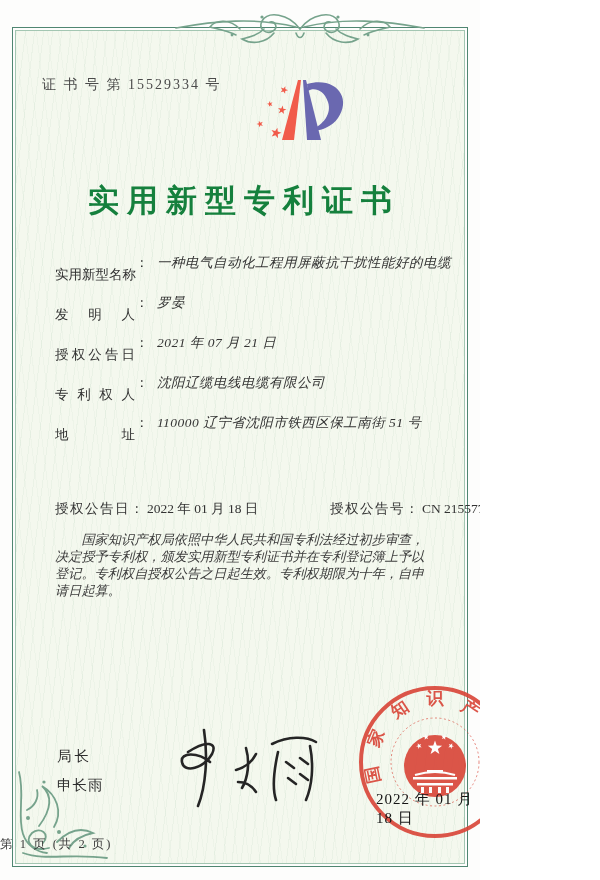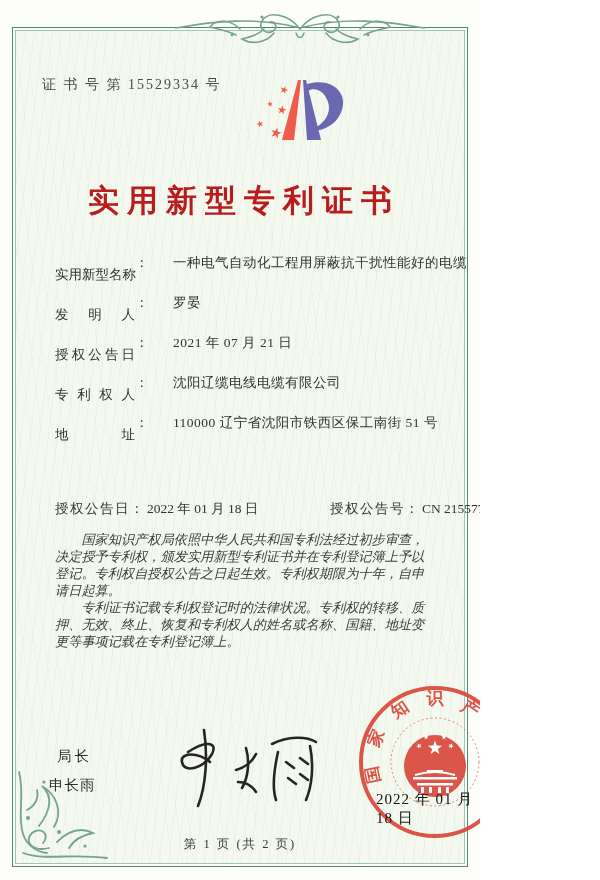--- a/index.html
+++ b/index.html
@@ -15,41 +15,41 @@
     position:absolute;left:2px;right:2px;top:2px;bottom:2px;
     border:1px solid #a3c6b2;
     background:
       repeating-linear-gradient(97deg, rgba(150,190,160,0.10) 0 1px, transparent 1px 9px),
       repeating-linear-gradient(83deg, rgba(150,190,160,0.07) 0 1px, transparent 1px 11px),
       #f4f8ee;
   }
   .cert-no{position:absolute;left:42px;top:76px;font-size:14px;letter-spacing:2px;color:#4a4a4a;}
   .title{
     position:absolute;left:0;right:0;top:180px;text-align:center;
-    font-size:31px;font-weight:600;letter-spacing:8px;color:#b91c1c;text-indent:8px;
+    font-size:31px;font-weight:600;letter-spacing:8px;color:#15803d;text-indent:8px;
   }
   .fields{position:absolute;left:55px;top:254px;right:40px;}
   .frow{height:40px;font-size:13.5px;color:#333;white-space:nowrap;}
   .flabel{display:inline-block;width:80px;text-align:justify;text-align-last:justify;vertical-align:top;margin-top:12px;}
   .fcolon{display:inline-block;vertical-align:top;}
-  .fvalue{display:inline-block;margin-left:21px;vertical-align:top;letter-spacing:0.5px;}
+  .fvalue{display:inline-block;margin-left:5px;vertical-align:top;letter-spacing:0.5px;font-style:italic;}
   .grant-row{position:absolute;left:55px;top:500px;font-size:13.5px;white-space:nowrap;}
   .grant-right{position:absolute;left:275px;top:0;}
   .glabel{letter-spacing:1.5px;}
   .paras{position:absolute;left:55px;right:44px;top:531px;}
   .paras p{
     margin:0;font-size:13.2px;line-height:17px;text-indent:2em;
     font-style:italic;color:#3b3b3b;font-family:"DejaVu Serif","Liberation Serif",serif;
   }
   .sign-title{position:absolute;left:57px;top:747px;font-size:14.5px;letter-spacing:3px;color:#2e2e2e;}
-  .sign-name{position:absolute;left:49px;top:776px;font-size:14.5px;letter-spacing:1px;color:#2e2e2e;}
+  .sign-name{position:absolute;left:57px;top:776px;font-size:14.5px;letter-spacing:1px;color:#2e2e2e;}
   .sig-svg{position:absolute;left:160px;top:722px;}
   .seal-svg{position:absolute;left:355px;top:682px;opacity:0.9;}
   .seal-date{position:absolute;left:376px;top:790px;font-size:15px;color:#151515;letter-spacing:1px;z-index:5;}
-  .footer{position:absolute;left:0;right:0;top:836px;text-align:center;font-size:12.5px;color:#3a3a3a;letter-spacing:2px;}
+  .footer{position:absolute;left:0;right:0;top:836px;text-align:left;font-size:12.5px;color:#3a3a3a;letter-spacing:2px;}
   .logo-svg{position:absolute;left:248px;top:76px;}
   .qr-svg{position:absolute;left:494px;top:78px;}
   .flourish-top{position:absolute;left:170px;top:5px;}
   .flourish-bl{position:absolute;left:13px;top:754px;}
   .flourish-br{position:absolute;left:487px;top:754px;}
 </style>
 </head>
 <body>
 
 <div class="page">
@@ -176,21 +176,20 @@
       <span>2022 年 01 月 18 日</span>
     </span>
     <span class="grant-right">
       <span class="glabel">授权公告号</span><span>：</span>
       <span>CN 215577773 U</span>
     </span>
   </div>
 
   <div class="paras">
     <p>国家知识产权局依照中华人民共和国专利法经过初步审查，决定授予专利权，颁发实用新型专利证书并在专利登记簿上予以登记。专利权自授权公告之日起生效。专利权期限为十年，自申请日起算。</p>
-    <p>专利证书记载专利权登记时的法律状况。专利权的转移、质押、无效、终止、恢复和专利权人的姓名或名称、国籍、地址变更等事项记载在专利登记簿上。</p>
   </div>
 
   <div class="sign-title">局长</div>
   <div class="sign-name">申长雨</div>
 
   <svg class="sig-svg" width="160" height="95" viewBox="0 0 160 95">
     <g fill="none" stroke="#252525" stroke-width="2.6" stroke-linecap="round" stroke-linejoin="round">
       <path d="M28,30 C46,18 58,20 52,32 C44,46 24,52 22,40 C20,30 38,30 50,40"></path>
       <path d="M44,8 C48,34 46,64 38,84"></path>
       <path d="M86,26 C90,40 88,56 82,66"></path>

